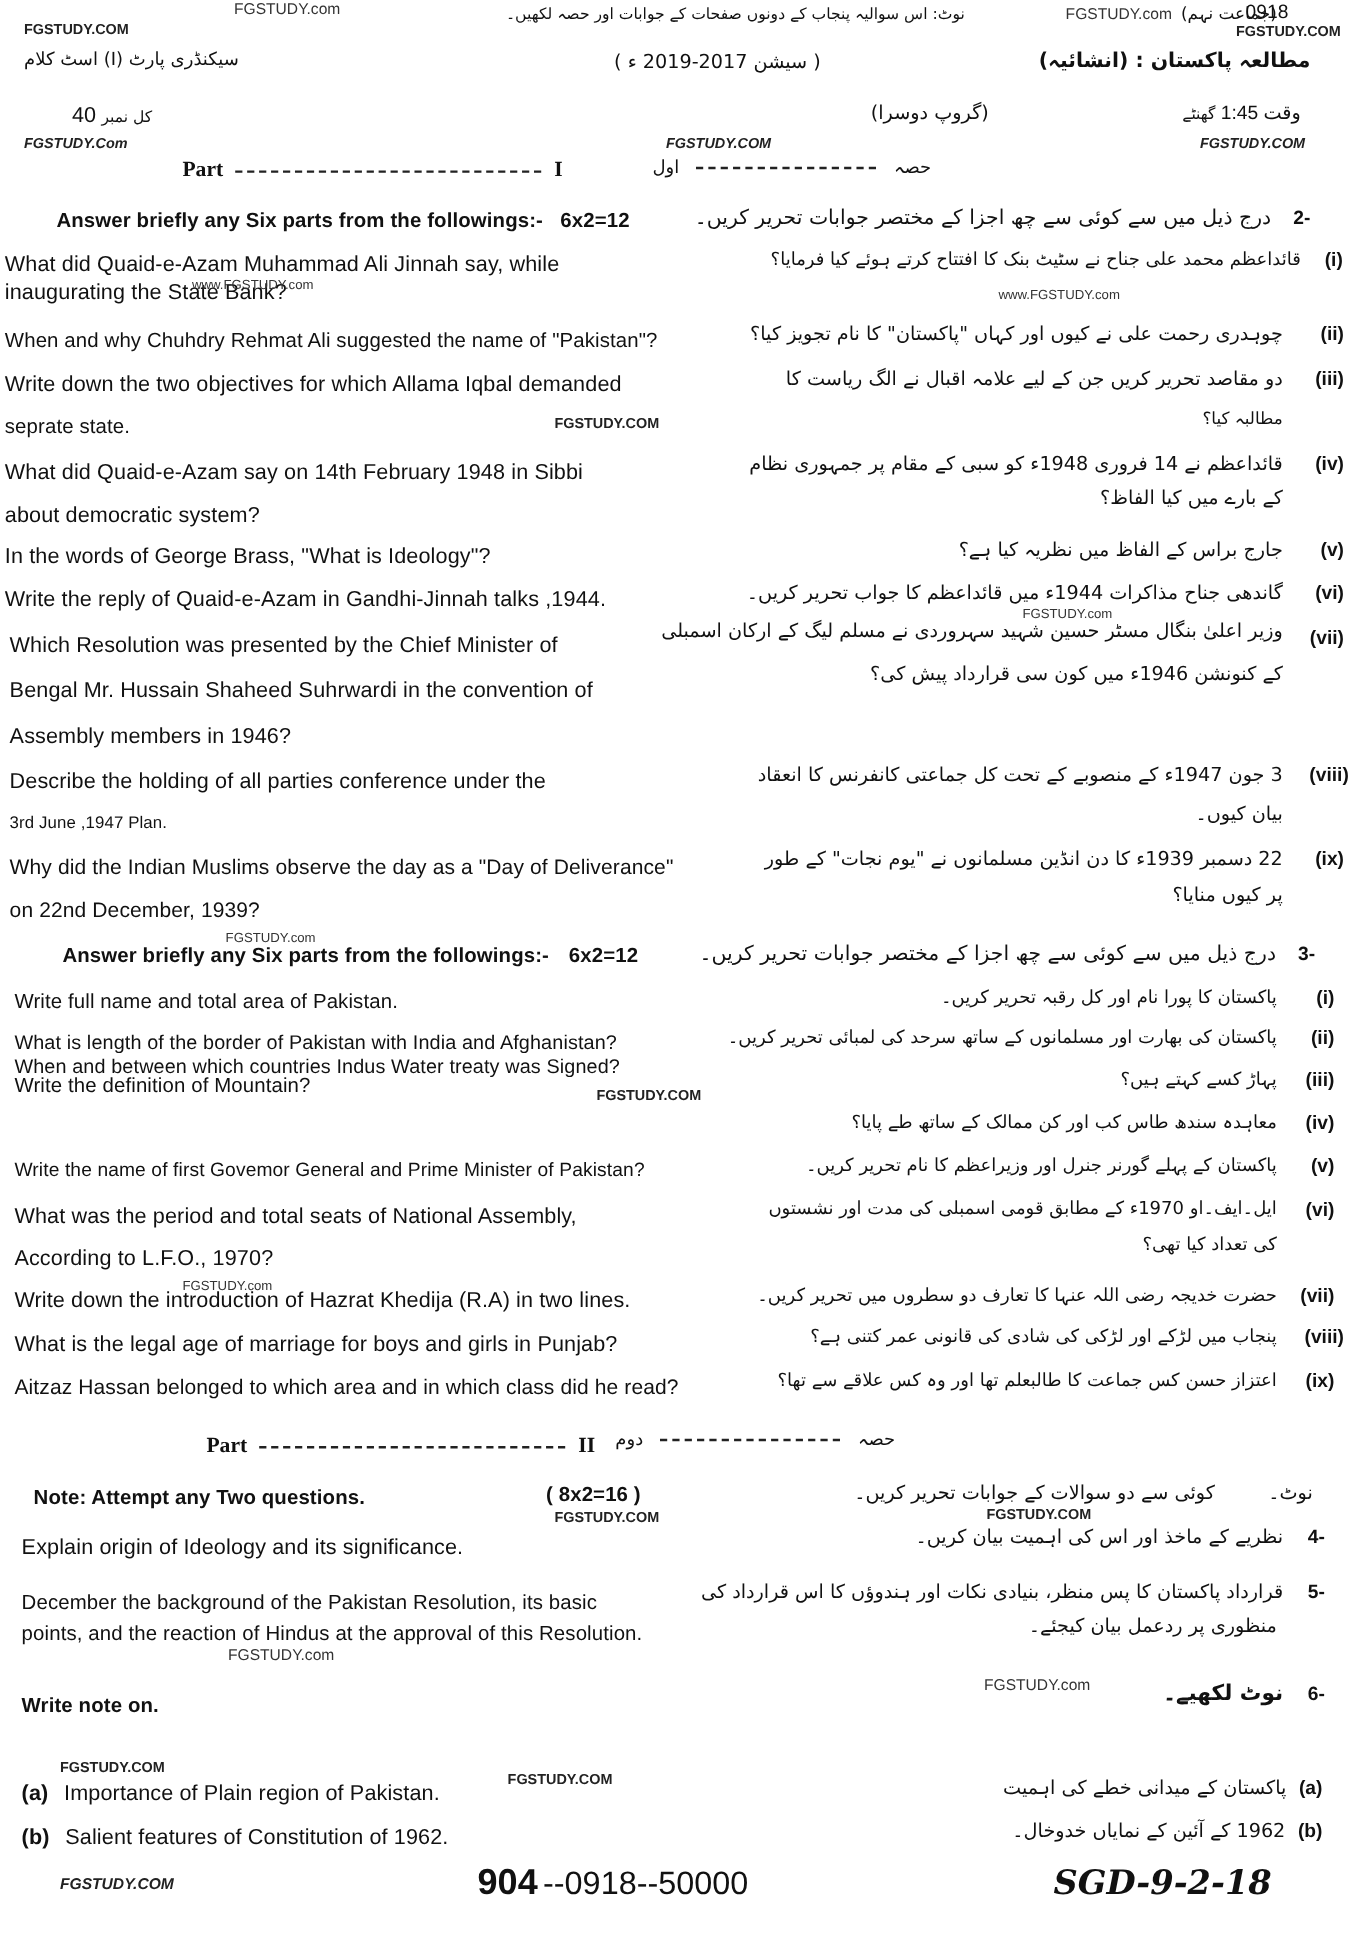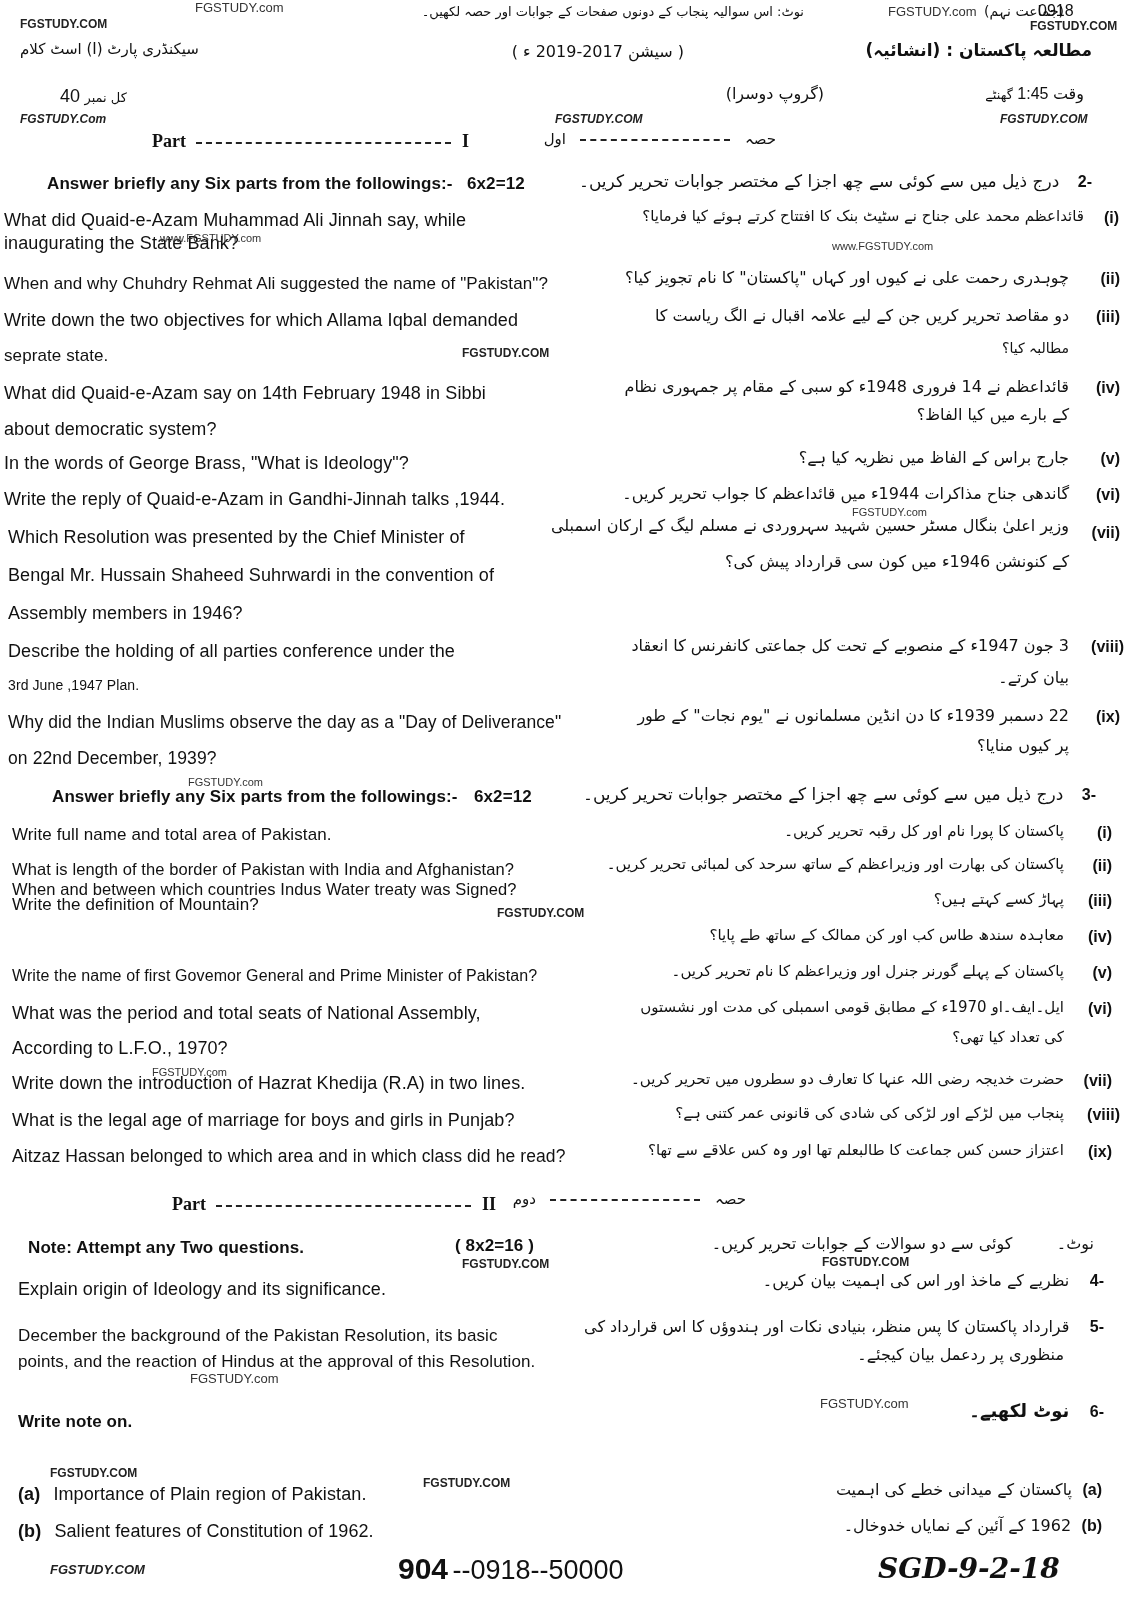--- a/index.html
+++ b/index.html
@@ -107,21 +107,21 @@
   <div class="abs en" style="left:8px;top:527px;font-size:18px;">Which Resolution was presented by the Chief Minister of</div>
   <div class="abs en" style="left:8px;top:565px;font-size:18px;">Bengal Mr. Hussain Shaheed Suhrwardi in the convention of</div>
   <div class="abs en" style="left:8px;top:603px;font-size:18px;">Assembly members in 1946?</div>
   <div class="abs ur" style="right:65px;top:500px;margin-top:16px;">وزیر اعلیٰ بنگال مسٹر حسین شہید سہروردی نے مسلم لیگ کے ارکان اسمبلی</div>
   <div class="abs ur" style="right:65px;top:552px;">کے کنونشن 1946ء میں کون سی قرارداد پیش کی؟</div>
   <div class="abs num" style="right:14px;top:524px;">(vii)</div>
 
   <div class="abs en" style="left:8px;top:641px;font-size:18px;">Describe the holding of all parties conference under the</div>
   <div class="abs en" style="left:8px;top:677px;font-size:14px;">3rd June ,1947 Plan.</div>
   <div class="abs ur" style="right:65px;top:636px;">3 جون 1947ء کے منصوبے کے تحت کل جماعتی کانفرنس کا انعقاد</div>
-  <div class="abs ur" style="right:65px;top:668px;">بیان کرتے۔</div>
+  <div class="abs ur" style="right:65px;top:668px;">بیان کیوں۔</div>
   <div class="abs num" style="right:10px;top:638px;">(viii)</div>
 
   <div class="abs en" style="left:8px;top:712px;font-size:17.5px;">Why did the Indian Muslims observe the day as a "Day of Deliverance"</div>
   <div class="abs en" style="left:8px;top:748px;font-size:17.5px;">on 22nd December, 1939?</div>
   <div class="abs ur" style="right:65px;top:706px;">22 دسمبر 1939ء کا دن انڈین مسلمانوں نے "یوم نجات" کے طور</div>
   <div class="abs ur" style="right:65px;top:736px;">پر کیوں منایا؟</div>
   <div class="abs num" style="right:14px;top:708px;">(ix)</div>
 </div>
 
 <div class="abs wm-thin" style="left:188px;top:776px;font-size:11px;">FGSTUDY.com</div>
@@ -133,21 +133,21 @@
   <span class="num" style="margin-left:14px;">-3</span>
   <span class="ur" style="font-size:17px;">درج ذیل میں سے کوئی سے چھ اجزا کے مختصر جوابات تحریر کریں۔</span>
 </div>
 
 <div id="q3">
   <div class="abs en" style="left:12px;top:825px;font-size:17px;">Write full name and total area of Pakistan.</div>
   <div class="abs ur" style="right:70px;top:822px;font-size:15px;">پاکستان کا پورا نام اور کل رقبہ تحریر کریں۔</div>
   <div class="abs num" style="right:22px;top:824px;">(i)</div>
 
   <div class="abs en" style="left:12px;top:860px;font-size:16.5px;">What is length of the border of Pakistan with India and Afghanistan?</div>
-  <div class="abs ur" style="right:70px;top:855px;font-size:15px;">پاکستان کی بھارت اور وزیراعظم کے ساتھ سرحد کی لمبائی تحریر کریں۔</div>
+  <div class="abs ur" style="right:70px;top:855px;font-size:15px;">پاکستان کی بھارت اور مسلمانوں کے ساتھ سرحد کی لمبائی تحریر کریں۔</div>
   <div class="abs num" style="right:22px;top:857px;">(ii)</div>
 
   <div class="abs en" style="left:12px;top:895px;font-size:17px;">Write the definition of Mountain?</div>
   <div class="abs wm" style="left:497px;top:906px;font-size:12px;">FGSTUDY.COM</div>
   <div class="abs ur" style="right:70px;top:890px;font-size:15px;">پہاڑ کسے کہتے ہیں؟</div>
   <div class="abs num" style="right:22px;top:892px;">(iii)</div>
 
   <div class="abs en" style="left:12px;top:880px;font-size:16.5px;">When and between which countries Indus Water treaty was Signed?</div>
   <div class="abs ur" style="right:70px;top:926px;font-size:15px;">معاہدہ سندھ طاس کب اور کن ممالک کے ساتھ طے پایا؟</div>
   <div class="abs num" style="right:22px;top:928px;">(iv)</div>

